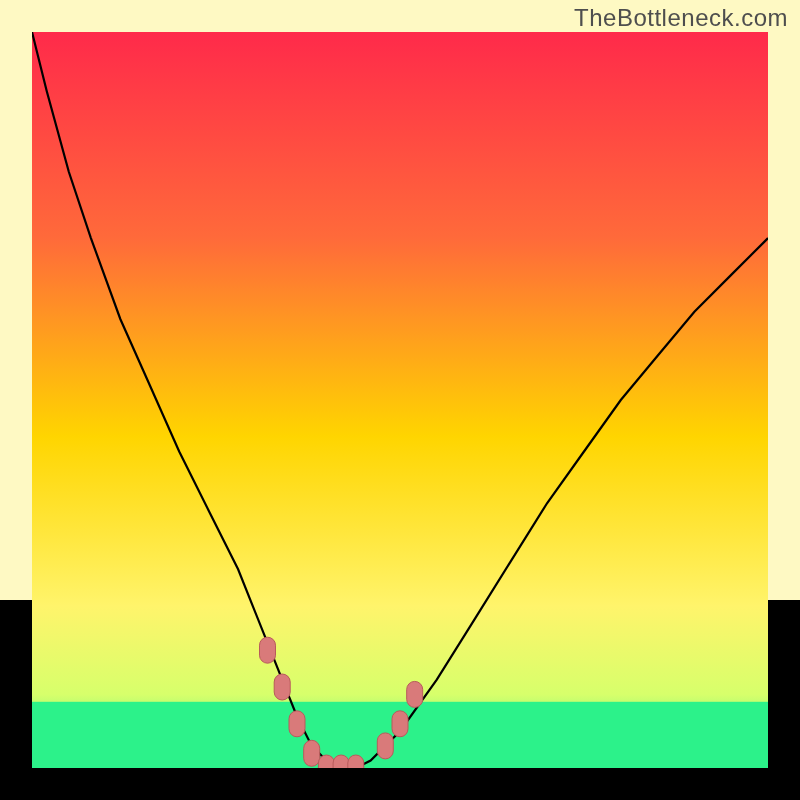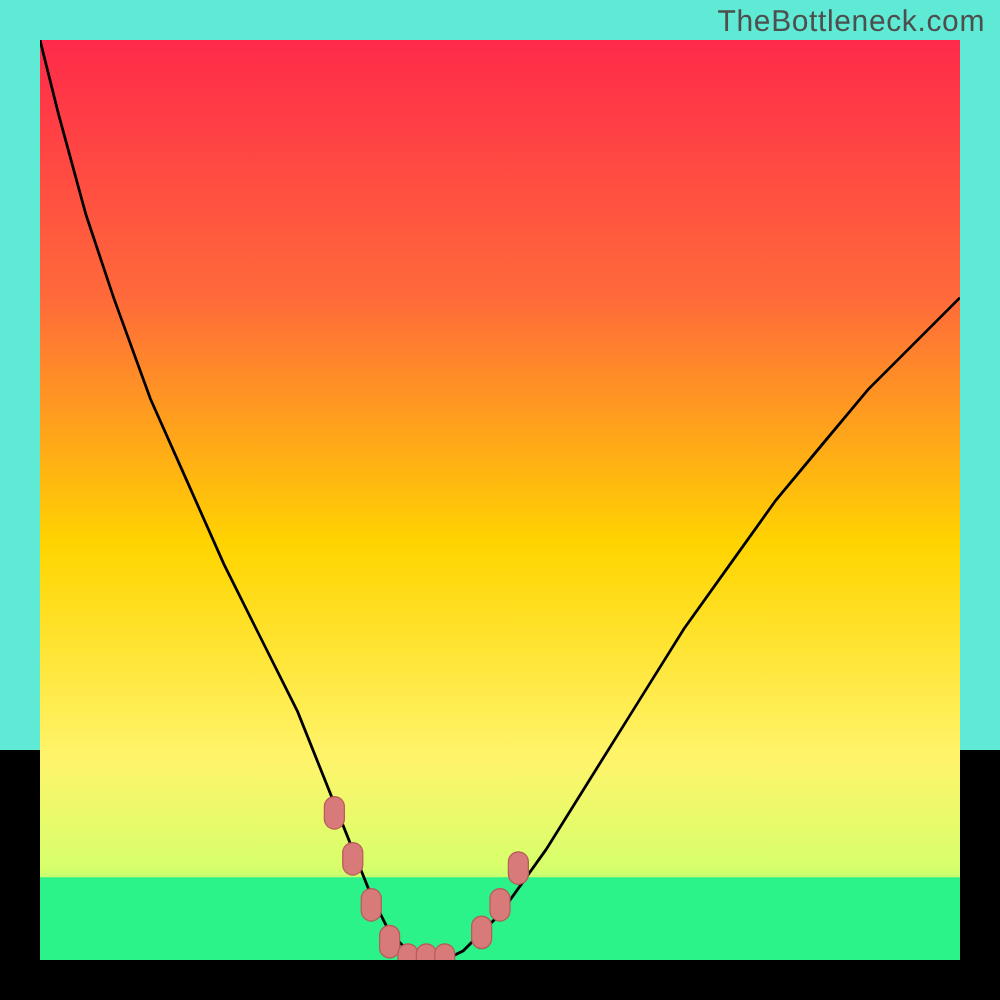--- a/index.html
+++ b/index.html
@@ -8,21 +8,21 @@
     width: 800px;
     height: 800px;
     background: #000;
     font-family: Arial, Helvetica, sans-serif;
     overflow: hidden;
   }
   .frame {
     position: relative;
     width: 800px;
     height: 600px;
-    background: #5eead4;
+    background: #fef9c3;
   }
   .watermark {
     position: absolute;
     top: 4px;
     right: 12px;
     color: #4e4e4e;
     font-size: 24px;
     font-weight: 500;
     letter-spacing: 0.5px;
     z-index: 5;

